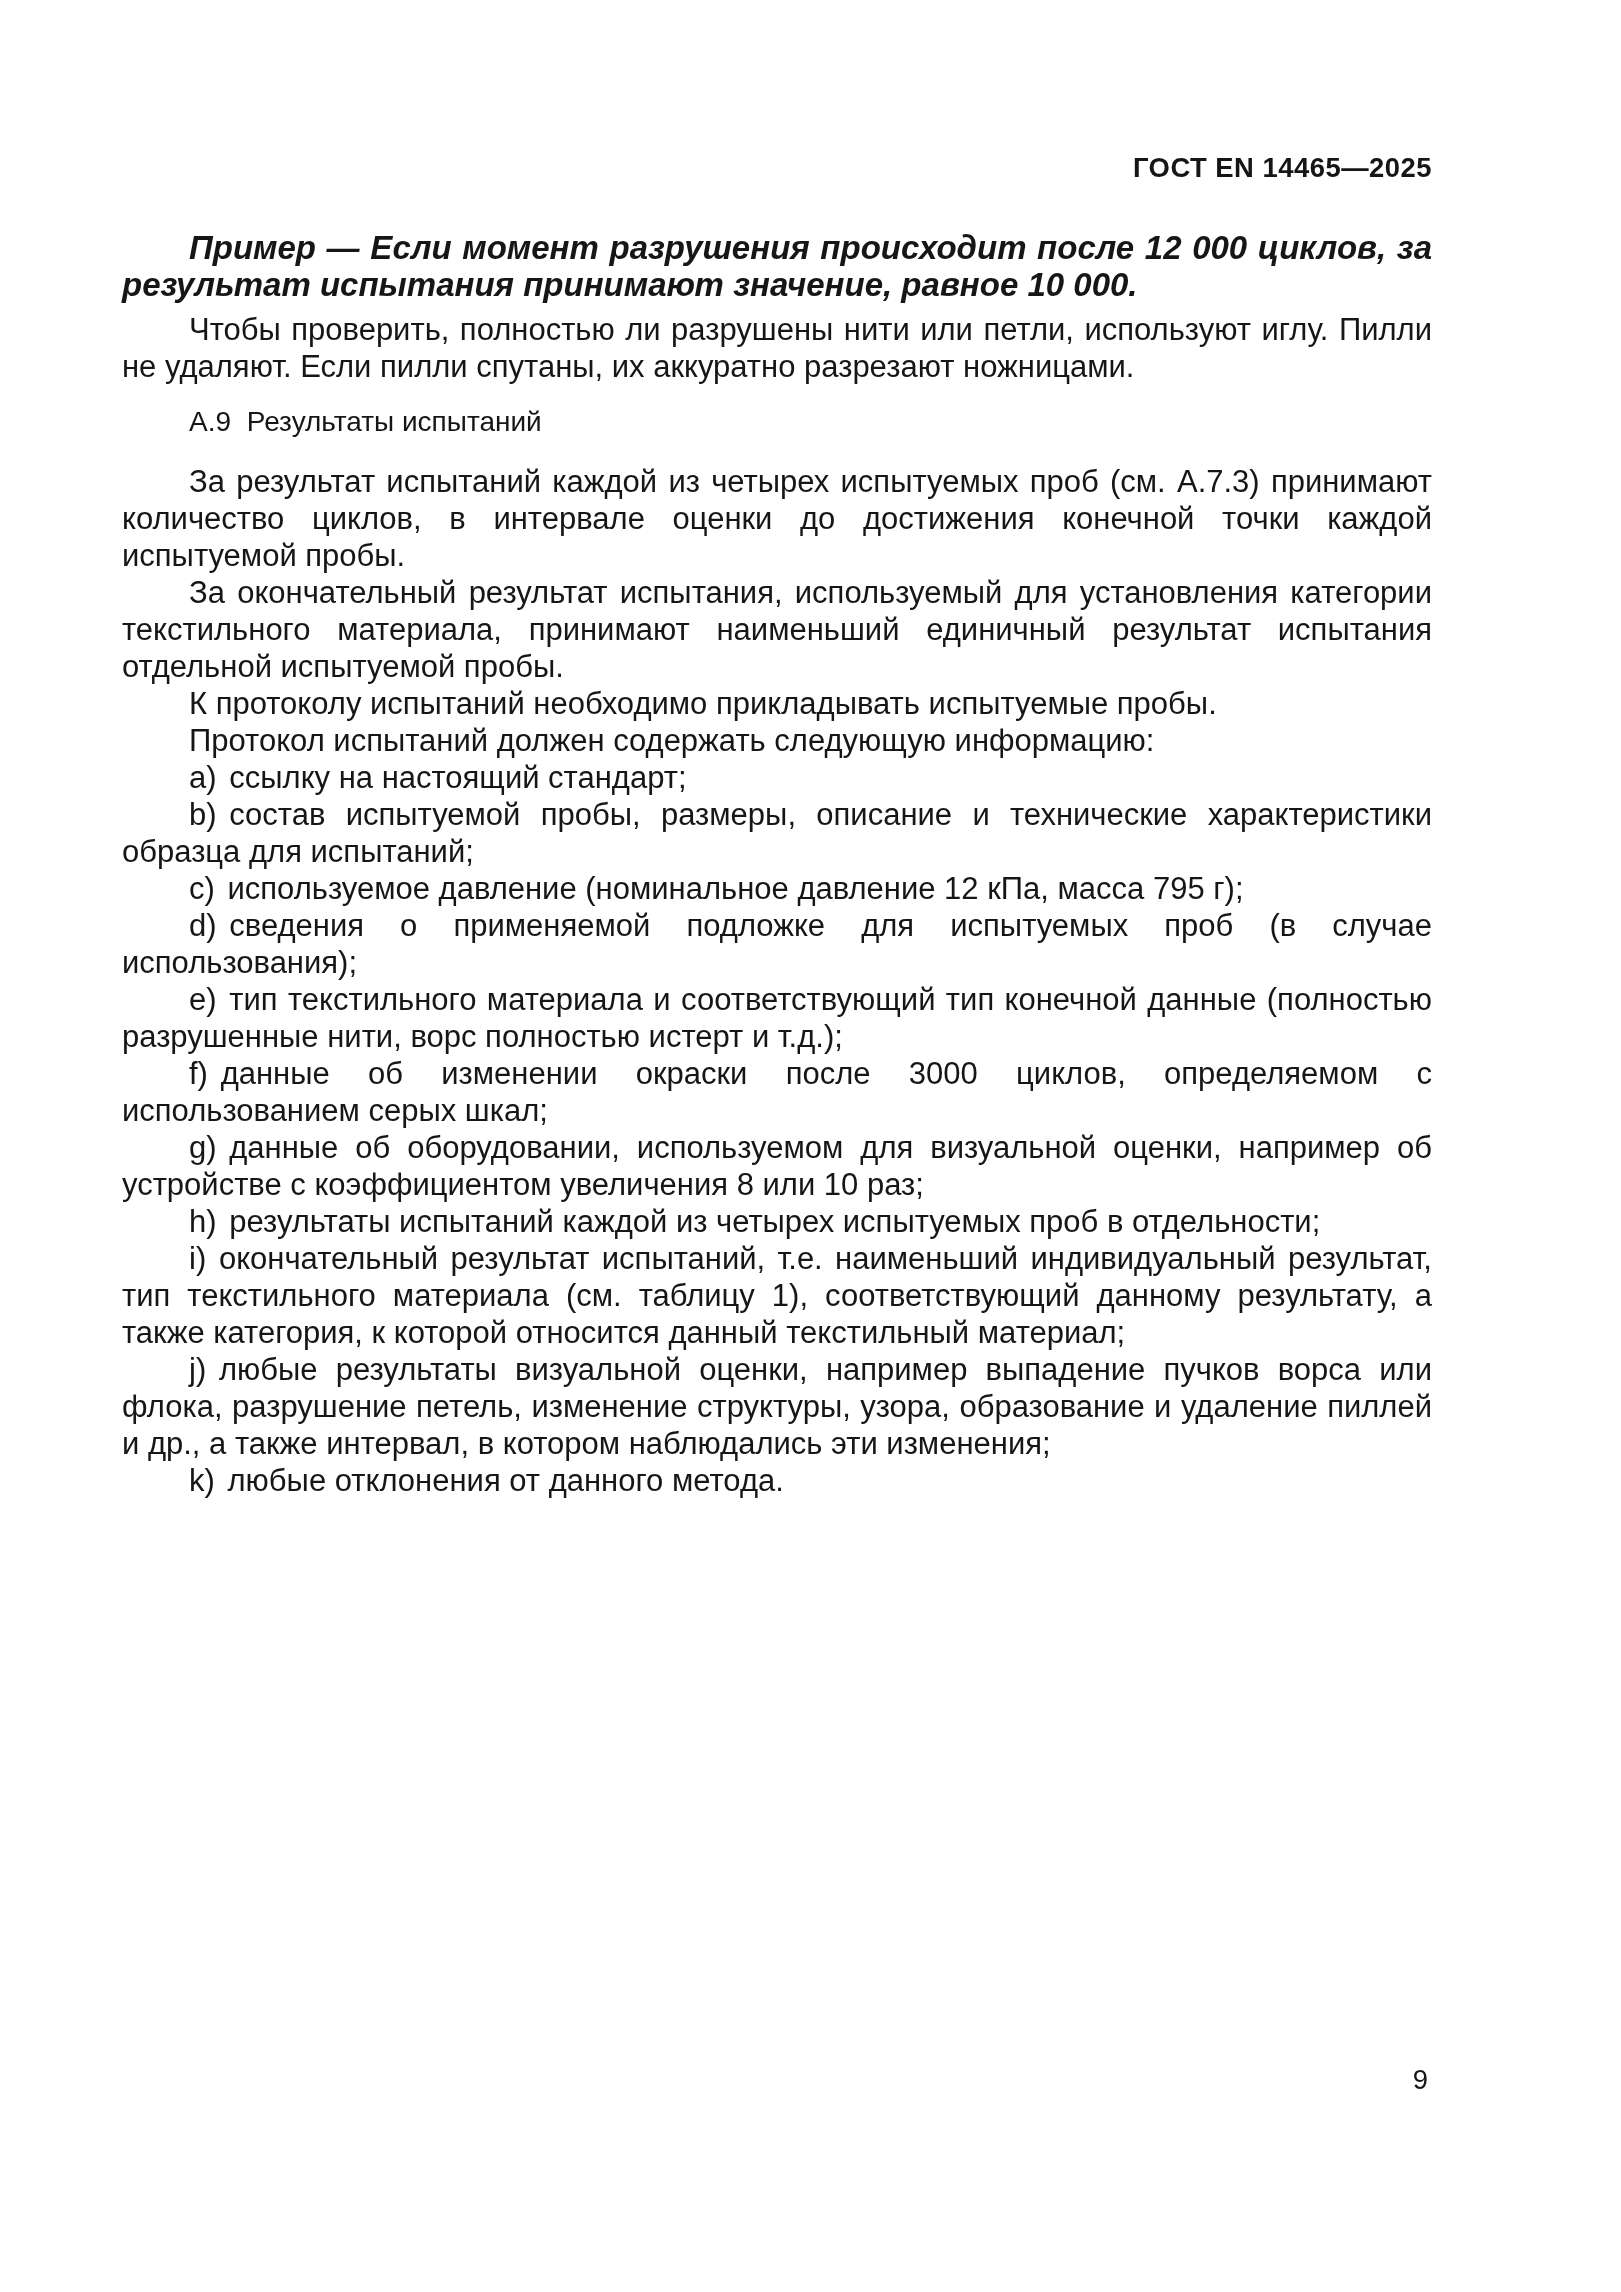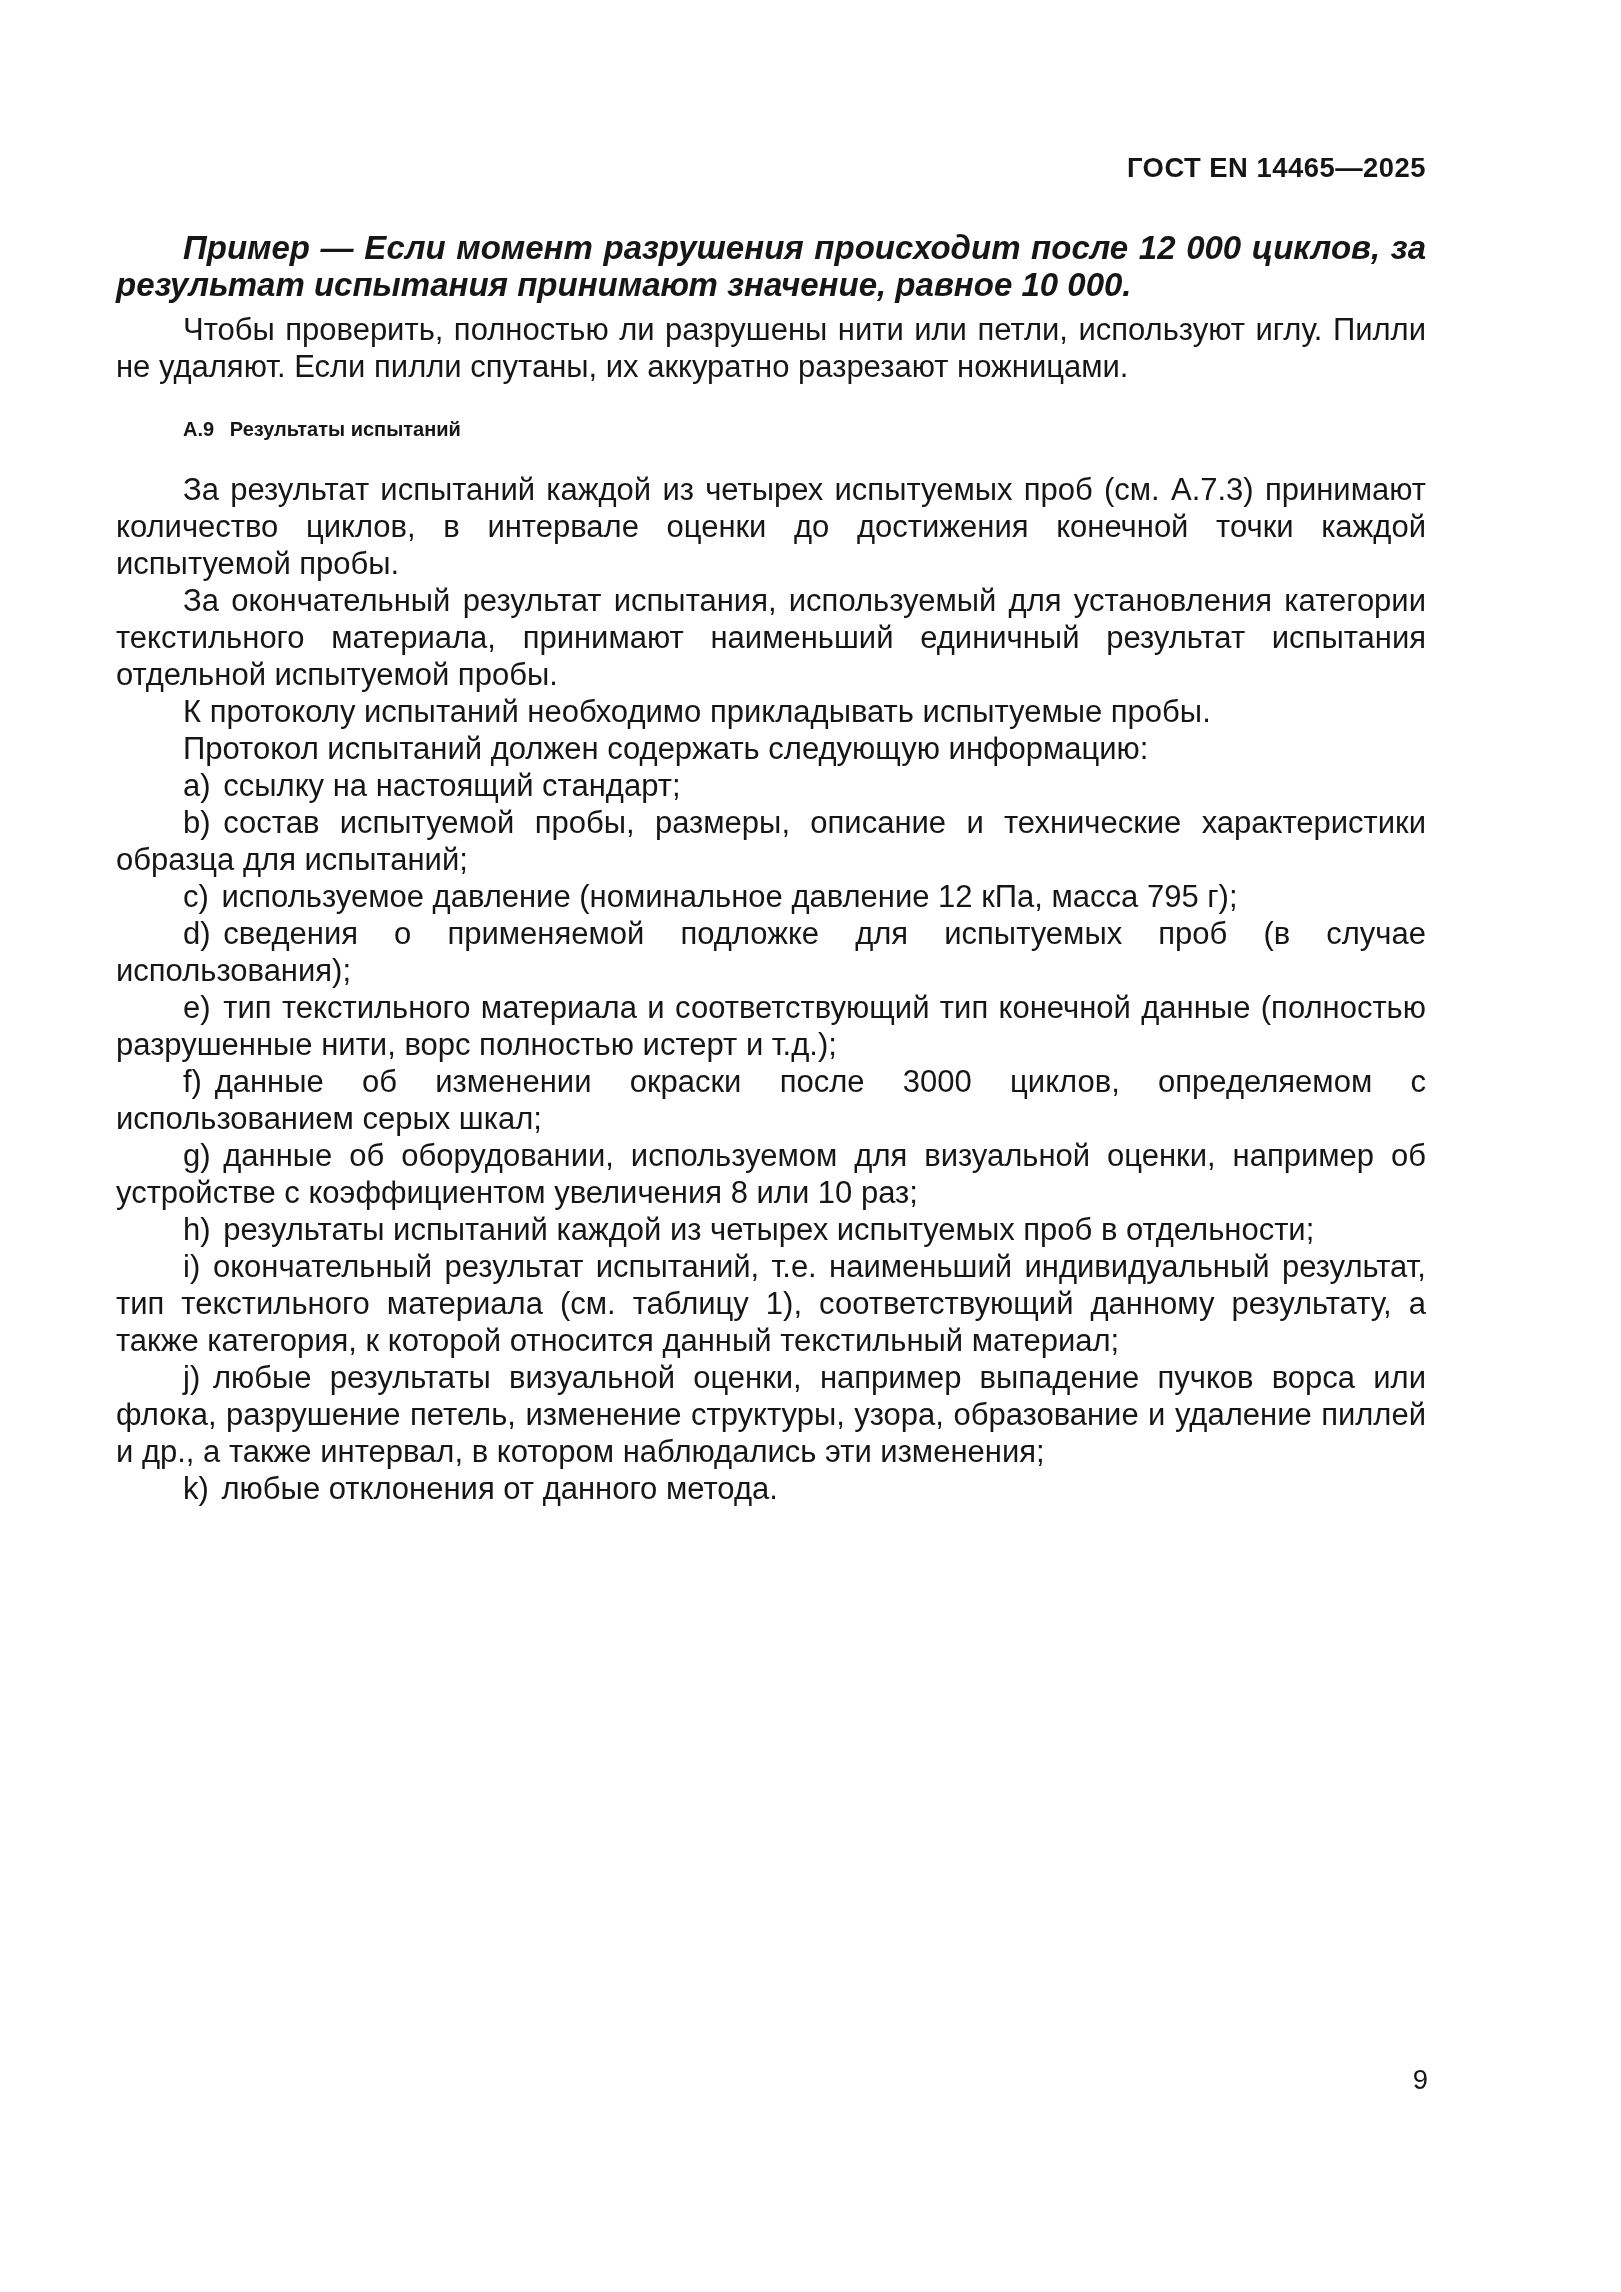--- a/index.html
+++ b/index.html
@@ -8,21 +8,21 @@
     position: relative;
     width: 1621px;
     height: 2293px;
     background: #ffffff;
     font-family: "Liberation Sans", sans-serif;
     color: #161616;
     overflow: hidden;
   }
   .content {
     position: absolute;
-    left: 116px;
+    left: 122px;
     top: 149px;
     width: 1310px;
   }
   .doc-header {
     font-size: 27.4px;
     line-height: 37px;
     font-weight: 700;
     text-align: right;
     letter-spacing: 0.5px;
   }
@@ -36,25 +36,25 @@
     margin-top: 43px;
     font-size: 33px;
     line-height: 37px;
     font-weight: 700;
     font-style: italic;
     text-align: justify;
     text-indent: 67px;
   }
   p.intro { margin-top: 7.8px; }
   h2.section-heading {
-    font-size: 20px;
+    font-size: 28px;
     line-height: 37px;
-    font-weight: 700;
+    font-weight: 400;
     text-indent: 67px;
-    margin-top: 26px;
+    margin-top: 18px;
     margin-bottom: 23.5px;
   }
   h2 .heading-num { margin-right: 15.7px; }
   .item-label { margin-right: 12.7px; }
   .page-number {
     position: absolute;
     top: 2061px;
     right: 193px;
     font-size: 27.4px;
     line-height: 37px;

